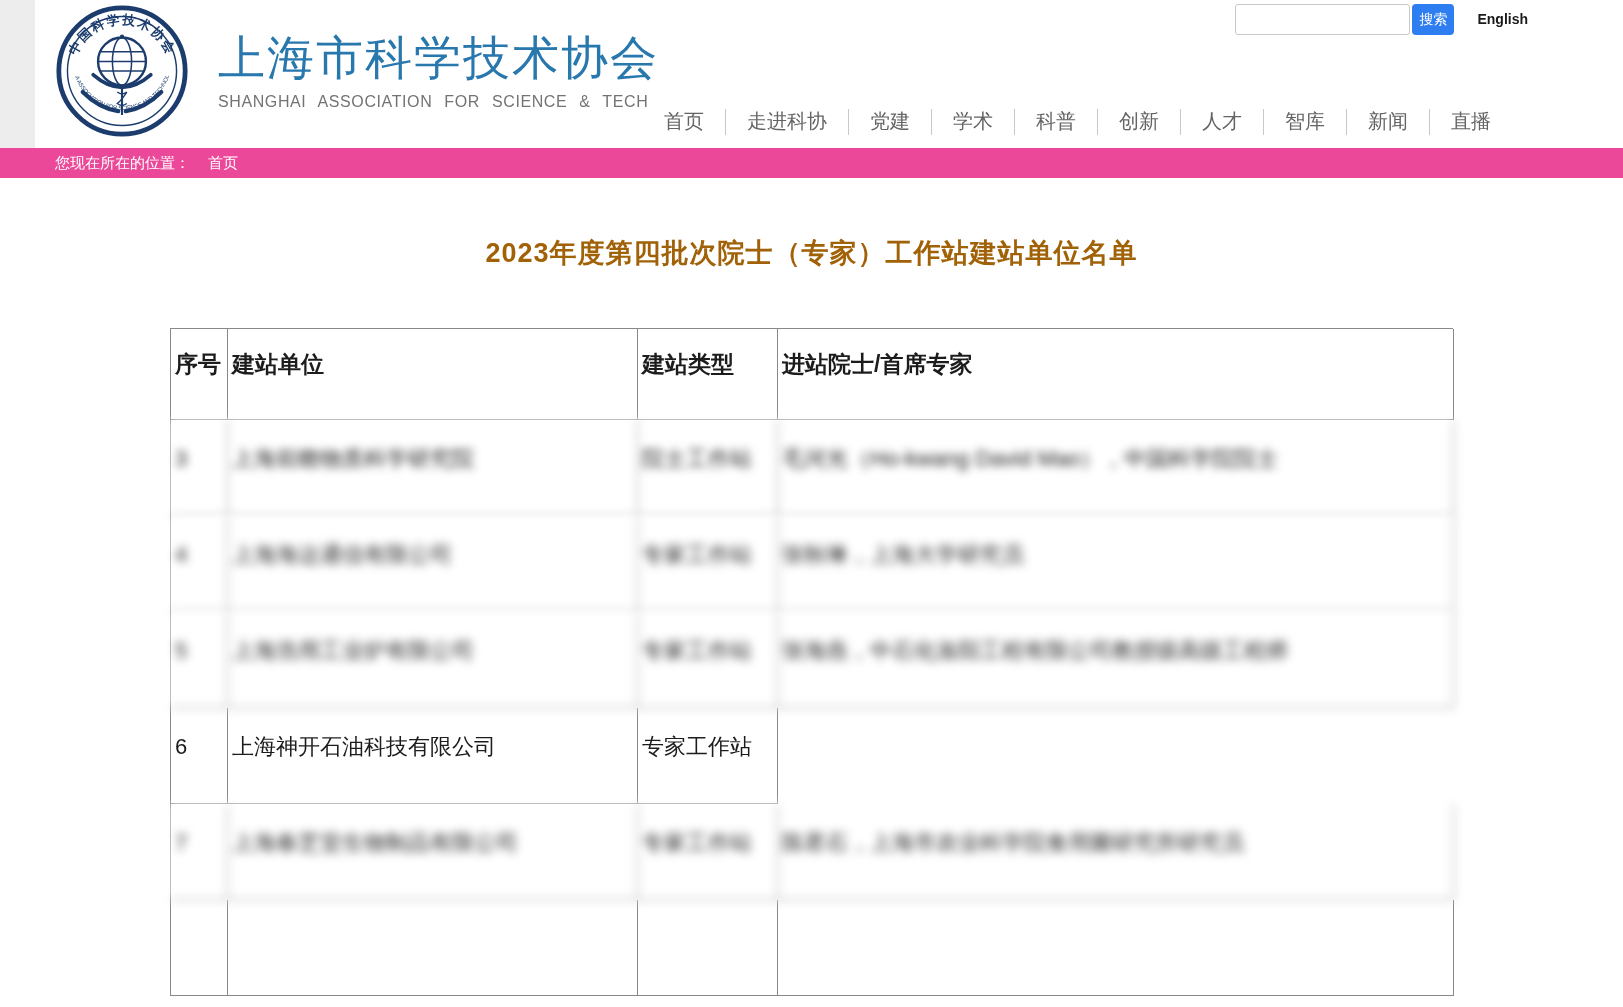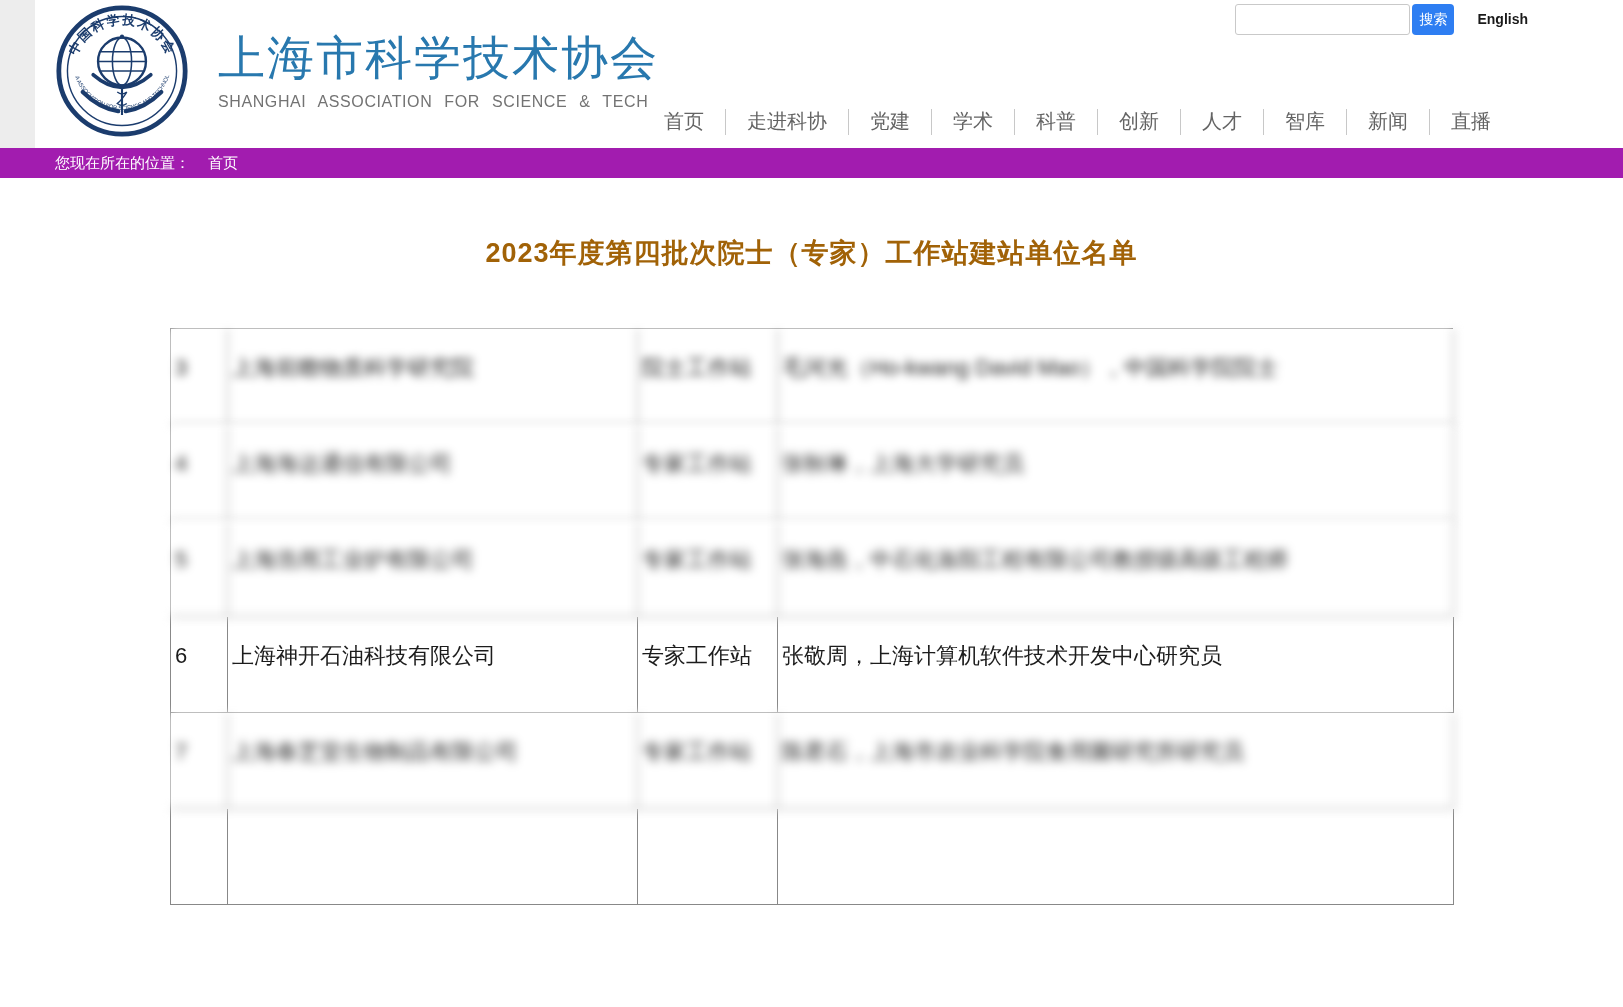--- a/index.html
+++ b/index.html
@@ -22,21 +22,21 @@
   .search-btn { width:42px; height:31px; margin-left:2px; background:#2e7ef2; color:#fff;
                 border:none; border-radius:4px; font-size:14px; cursor:pointer; }
   .english-link { margin-left:23px; font-size:14px; font-weight:600; color:#1a1a1a;
                   text-decoration:none; line-height:31px; }
 
   .nav { position:absolute; right:111px; bottom:13px; display:flex; align-items:center; }
   .nav-item { font-size:20px; color:#646464; text-decoration:none; padding:0 21px; white-space:nowrap; }
   .nav-sep { width:1px; height:26px; background:#c8c8c8; }
 
   
-  .breadcrumb { height:30px; background:#a21caf; color:#fff; font-size:15px;
+  .breadcrumb { height:30px; background:#ec4899; color:#fff; font-size:15px;
                 line-height:30px; padding-left:55px; }
   .breadcrumb a { color:#fff; text-decoration:none; margin-left:18px; }
 
   
   .main { background:#fff; padding-top:57px; }
   .content { margin-left:170px; width:1283px; }
   .page-title { text-align:center; font-size:27px; font-weight:bold; color:#a16207; letter-spacing:1px; }
   .page-subtitle { text-align:center; font-size:22px; color:#222; margin-top:56px; }
 
   
@@ -121,20 +121,26 @@
 
 <div class="breadcrumb">
   <span>您现在所在的位置：</span><a>首页</a>
 </div>
 
 <div class="main">
   <div class="content">
     <h1 class="page-title">2023年度第四批次院士（专家）工作站建站单位名单</h1>
 
     <div class="wtable">
+      <div class="trow thead">
+        <div class="tcell">序号</div>
+        <div class="tcell">建站单位</div>
+        <div class="tcell">建站类型</div>
+        <div class="tcell">进站院士/首席专家</div>
+      </div>
 
       <div class="trow blurred light">
         <div class="tcell">3</div>
         <div class="tcell">上海前瞻物质科学研究院</div>
         <div class="tcell">院士工作站</div>
         <div class="tcell">毛河光（Ho-kwang David Mao），中国科学院院士</div>
       </div>
 
       <div class="trow blurred">
         <div class="tcell">4</div>
@@ -147,21 +153,20 @@
         <div class="tcell">5</div>
         <div class="tcell">上海浩用工业炉有限公司</div>
         <div class="tcell">专家工作站</div>
         <div class="tcell">张海燕，中石化洛阳工程有限公司教授级高级工程师</div>
       </div>
 
       <div class="trow">
         <div class="tcell">6</div>
         <div class="tcell">上海神开石油科技有限公司</div>
         <div class="tcell">专家工作站</div>
-        <div class="tcell">张敬周，上海计算机软件技术开发中心研究员</div>
       </div>
 
       <div class="trow blurred">
         <div class="tcell">7</div>
         <div class="tcell">上海春芝堂生物制品有限公司</div>
         <div class="tcell">专家工作站</div>
         <div class="tcell">陈君石，上海市农业科学院食用菌研究所研究员</div>
       </div>
 
       <div class="trow">

